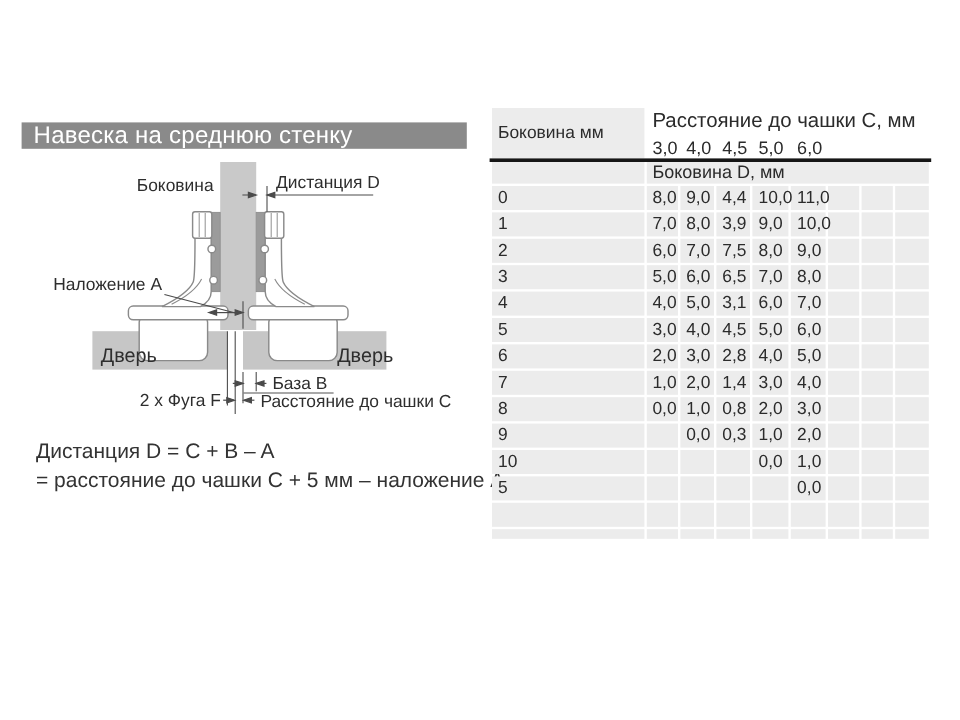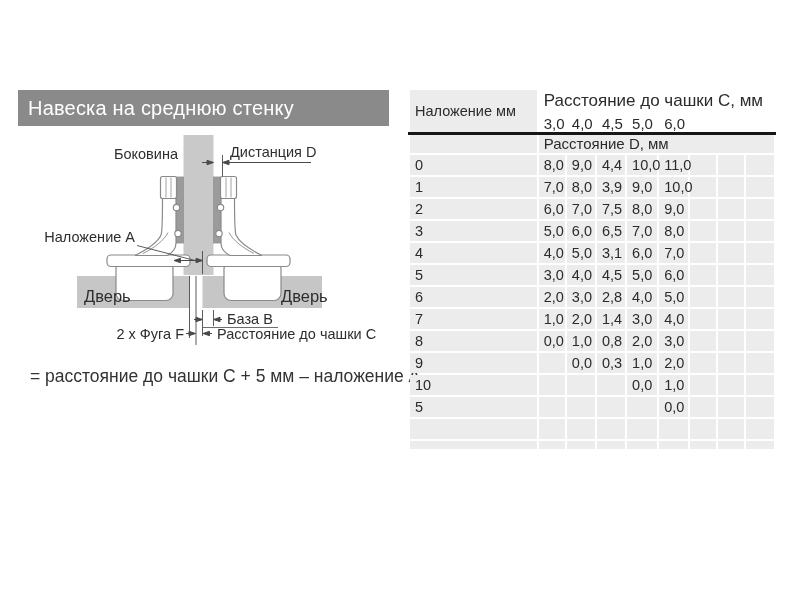--- a/index.html
+++ b/index.html
@@ -1,20 +1,20 @@
 <!DOCTYPE html>
 <html><head>
 <meta charset="utf-8">
 <style>
   html,body{margin:0;padding:0;background:#ffffff;}
   .page{position:relative;width:800px;height:600px;background:#fff;overflow:hidden;
         font-family:"Liberation Sans", sans-serif;}
   
-  .titlebar{position:absolute;left:18px;top:90px;width:371px;height:36px;
-            background:#8a8a8a;display:flex;align-items:center;}
+  .titlebar{position:absolute;left:18px;top:102px;width:371px;height:22px;
+            background:#8a8a8a;display:flex;}
   .titlebar span{color:#ffffff;font-size:20px;padding-left:10px;letter-spacing:.2px;}
   
   .diagram{position:absolute;left:0;top:118px;}
   
   .formula{position:absolute;left:30px;top:364px;font-size:17.5px;color:#333;
            line-height:24px;}
   
   .tablewrap{position:absolute;left:408px;top:88px;width:368px;}
   .blackline{position:absolute;left:0;top:44px;width:100%;height:2.5px;background:#161616;z-index:2;}
   table.dist{border-collapse:separate;border-spacing:2px;table-layout:fixed;width:368px;}
@@ -99,58 +99,59 @@
       <text x="135" y="242" text-anchor="end">Наложение A</text>
       <text x="84" y="302" font-size="16.5">Дверь</text>
       <text x="281" y="302" font-size="16.5">Дверь</text>
       <text x="184" y="338.5" text-anchor="end">2 x Фуга F</text>
       <text x="227" y="324">База B</text>
       <text x="217" y="339">Расстояние до чашки C</text>
     </g>
   </svg>
 
   <div class="formula">
+    <div>Дистанция D = C + B – A</div>
     <div>= расстояние до чашки C + 5 мм – наложение A</div>
   </div>
 
   <div class="tablewrap">
     <div class="blackline"></div>
     <table class="dist">
       <colgroup>
         <col style="width:126px">
           <col style="width:26px">
           <col style="width:28px">
         <col style="width:28px">
           <col style="width:30px">
           <col style="width:29px">
         <col style="width:25px">
           <col style="width:26px">
           <col style="width:28px">
       </colgroup>
       <thead>
         <tr class="h1">
-          <td class="gray lblhdr" rowspan="2">Наложение мм</td>
+          <td class="gray lblhdr" rowspan="2">Боковина мм</td>
           <td class="white" colspan="8" style="font-size:17px;">Расстояние до чашки C, мм</td>
         </tr>
         <tr class="h2">
 
         <td class="white" style="font-size: 15px;">3,0</td>
             <td class="white" style="font-size: 15px;">4,0</td>
             <td class="white" style="font-size: 15px;">4,5</td>
             <td class="white" style="font-size: 15px;">5,0</td>
             <td class="white" style="font-size: 15px;">6,0</td>
             <td class="white" style="font-size: 15px;"></td>
             <td class="white" style="font-size: 15px;"></td>
             <td class="white" style="font-size: 15px;"></td>
           </tr>
       </thead>
       <tbody>
         <tr class="sub">
           <td class="gray"></td>
-          <td class="gray" colspan="8" style="font-size:15px;">Расстояние D, мм</td>
+          <td class="gray" colspan="8" style="font-size:15px;">Боковина D, мм</td>
         </tr>
 
       <tr class="datarow">
             <td class="lbl">0</td>
             <td class="gray">8,0</td>
             <td class="gray">9,0</td>
             <td class="gray">4,4</td>
             <td class="gray">10,0</td>
             <td class="gray">11,0</td>
             <td class="gray"></td>

